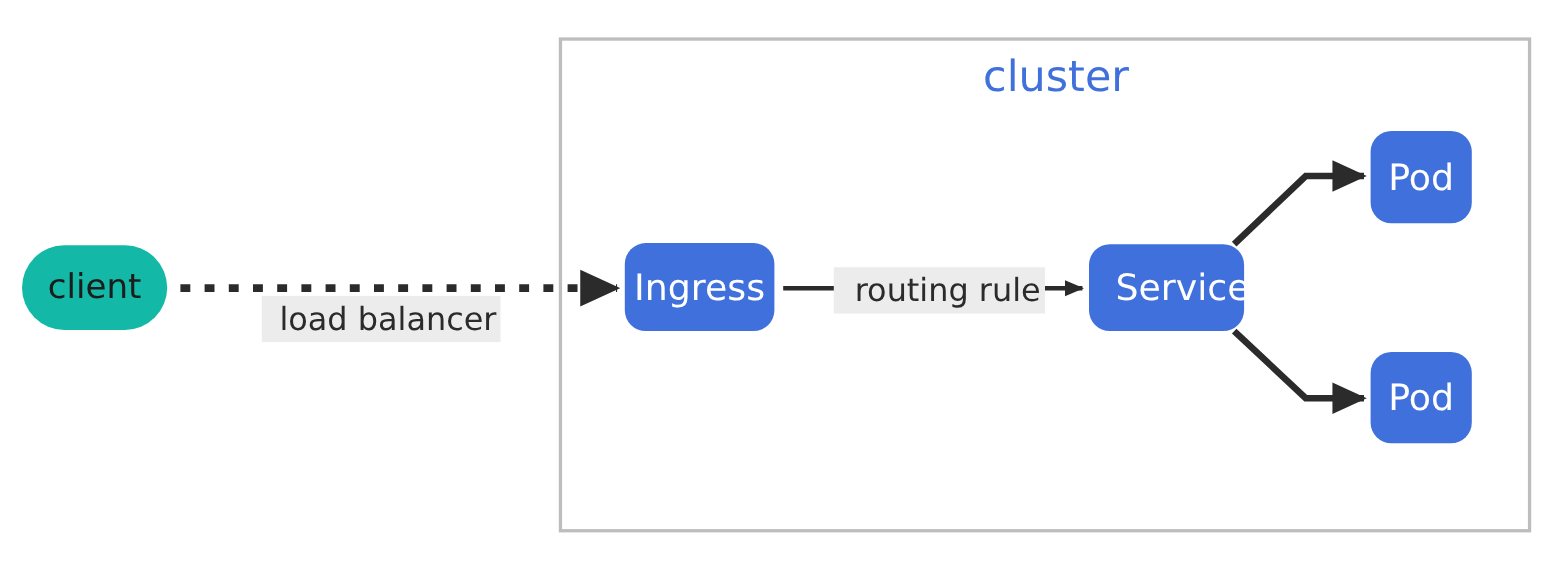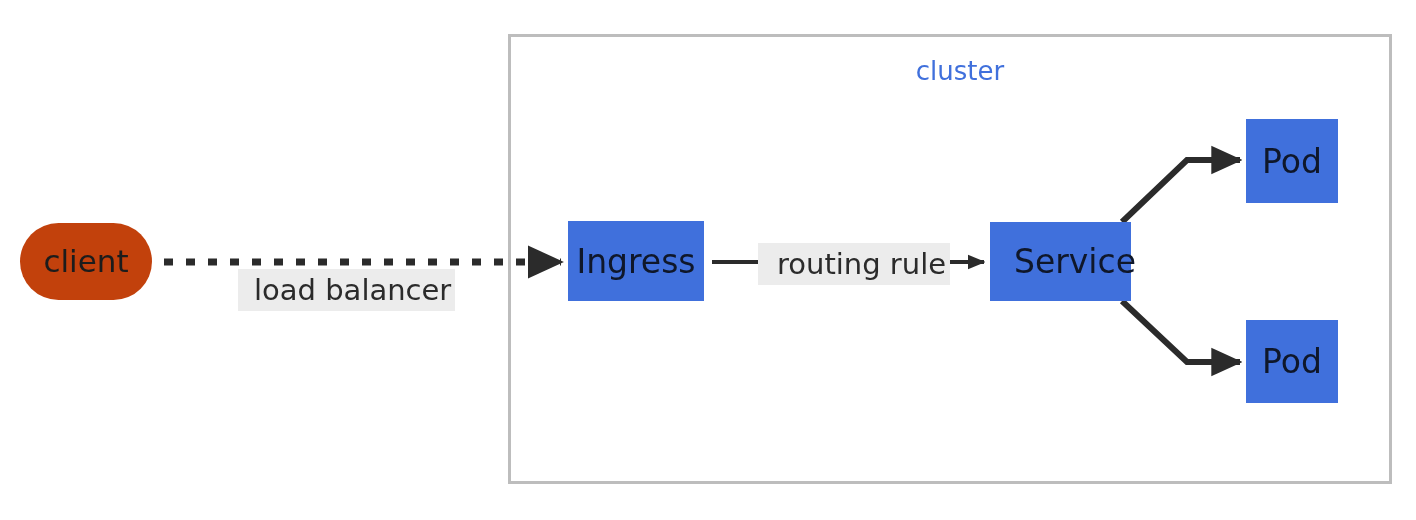--- a/index.html
+++ b/index.html
@@ -36,49 +36,50 @@
     box-sizing: border-box;
     background: transparent;
   }
   .cluster-title {
     position: absolute;
     left: 860px;
     top: 52px;
     width: 200px;
     text-align: center;
     color: #4070dc;
-    font-size: 26px;
+    font-size: 39px;
     line-height: 38px;
     white-space: nowrap;
   }
 
   
   .node-box {
     position: absolute;
     background: #4070dc;
-    color: #0f172a;
+    color: #ffffff;
     display: flex;
     align-items: center;
     justify-content: center;
     font-size: 33px;
     line-height: 1;
     box-sizing: border-box;
+    border-radius: 19px;
   }
   .node-ingress { left: 568px; top: 221px; width: 136px; height: 80px; }
   .node-service { left: 990px; top: 222px; width: 141px; height: 79px; padding-left: 29px; }
   .node-pod-top { left: 1246px; top: 119px; width: 92px; height: 84px; }
   .node-pod-bottom { left: 1246px; top: 320px; width: 92px; height: 83px; }
 
   .client-pill {
     position: absolute;
     left: 20px;
     top: 223px;
     width: 132px;
     height: 77px;
-    background: #c2410c;
+    background: #14b8a6;
     border-radius: 40px;
     display: flex;
     align-items: center;
     justify-content: center;
     color: #1c1c1c;
     font-size: 31px;
     line-height: 1;
     box-sizing: border-box;
   }
 

